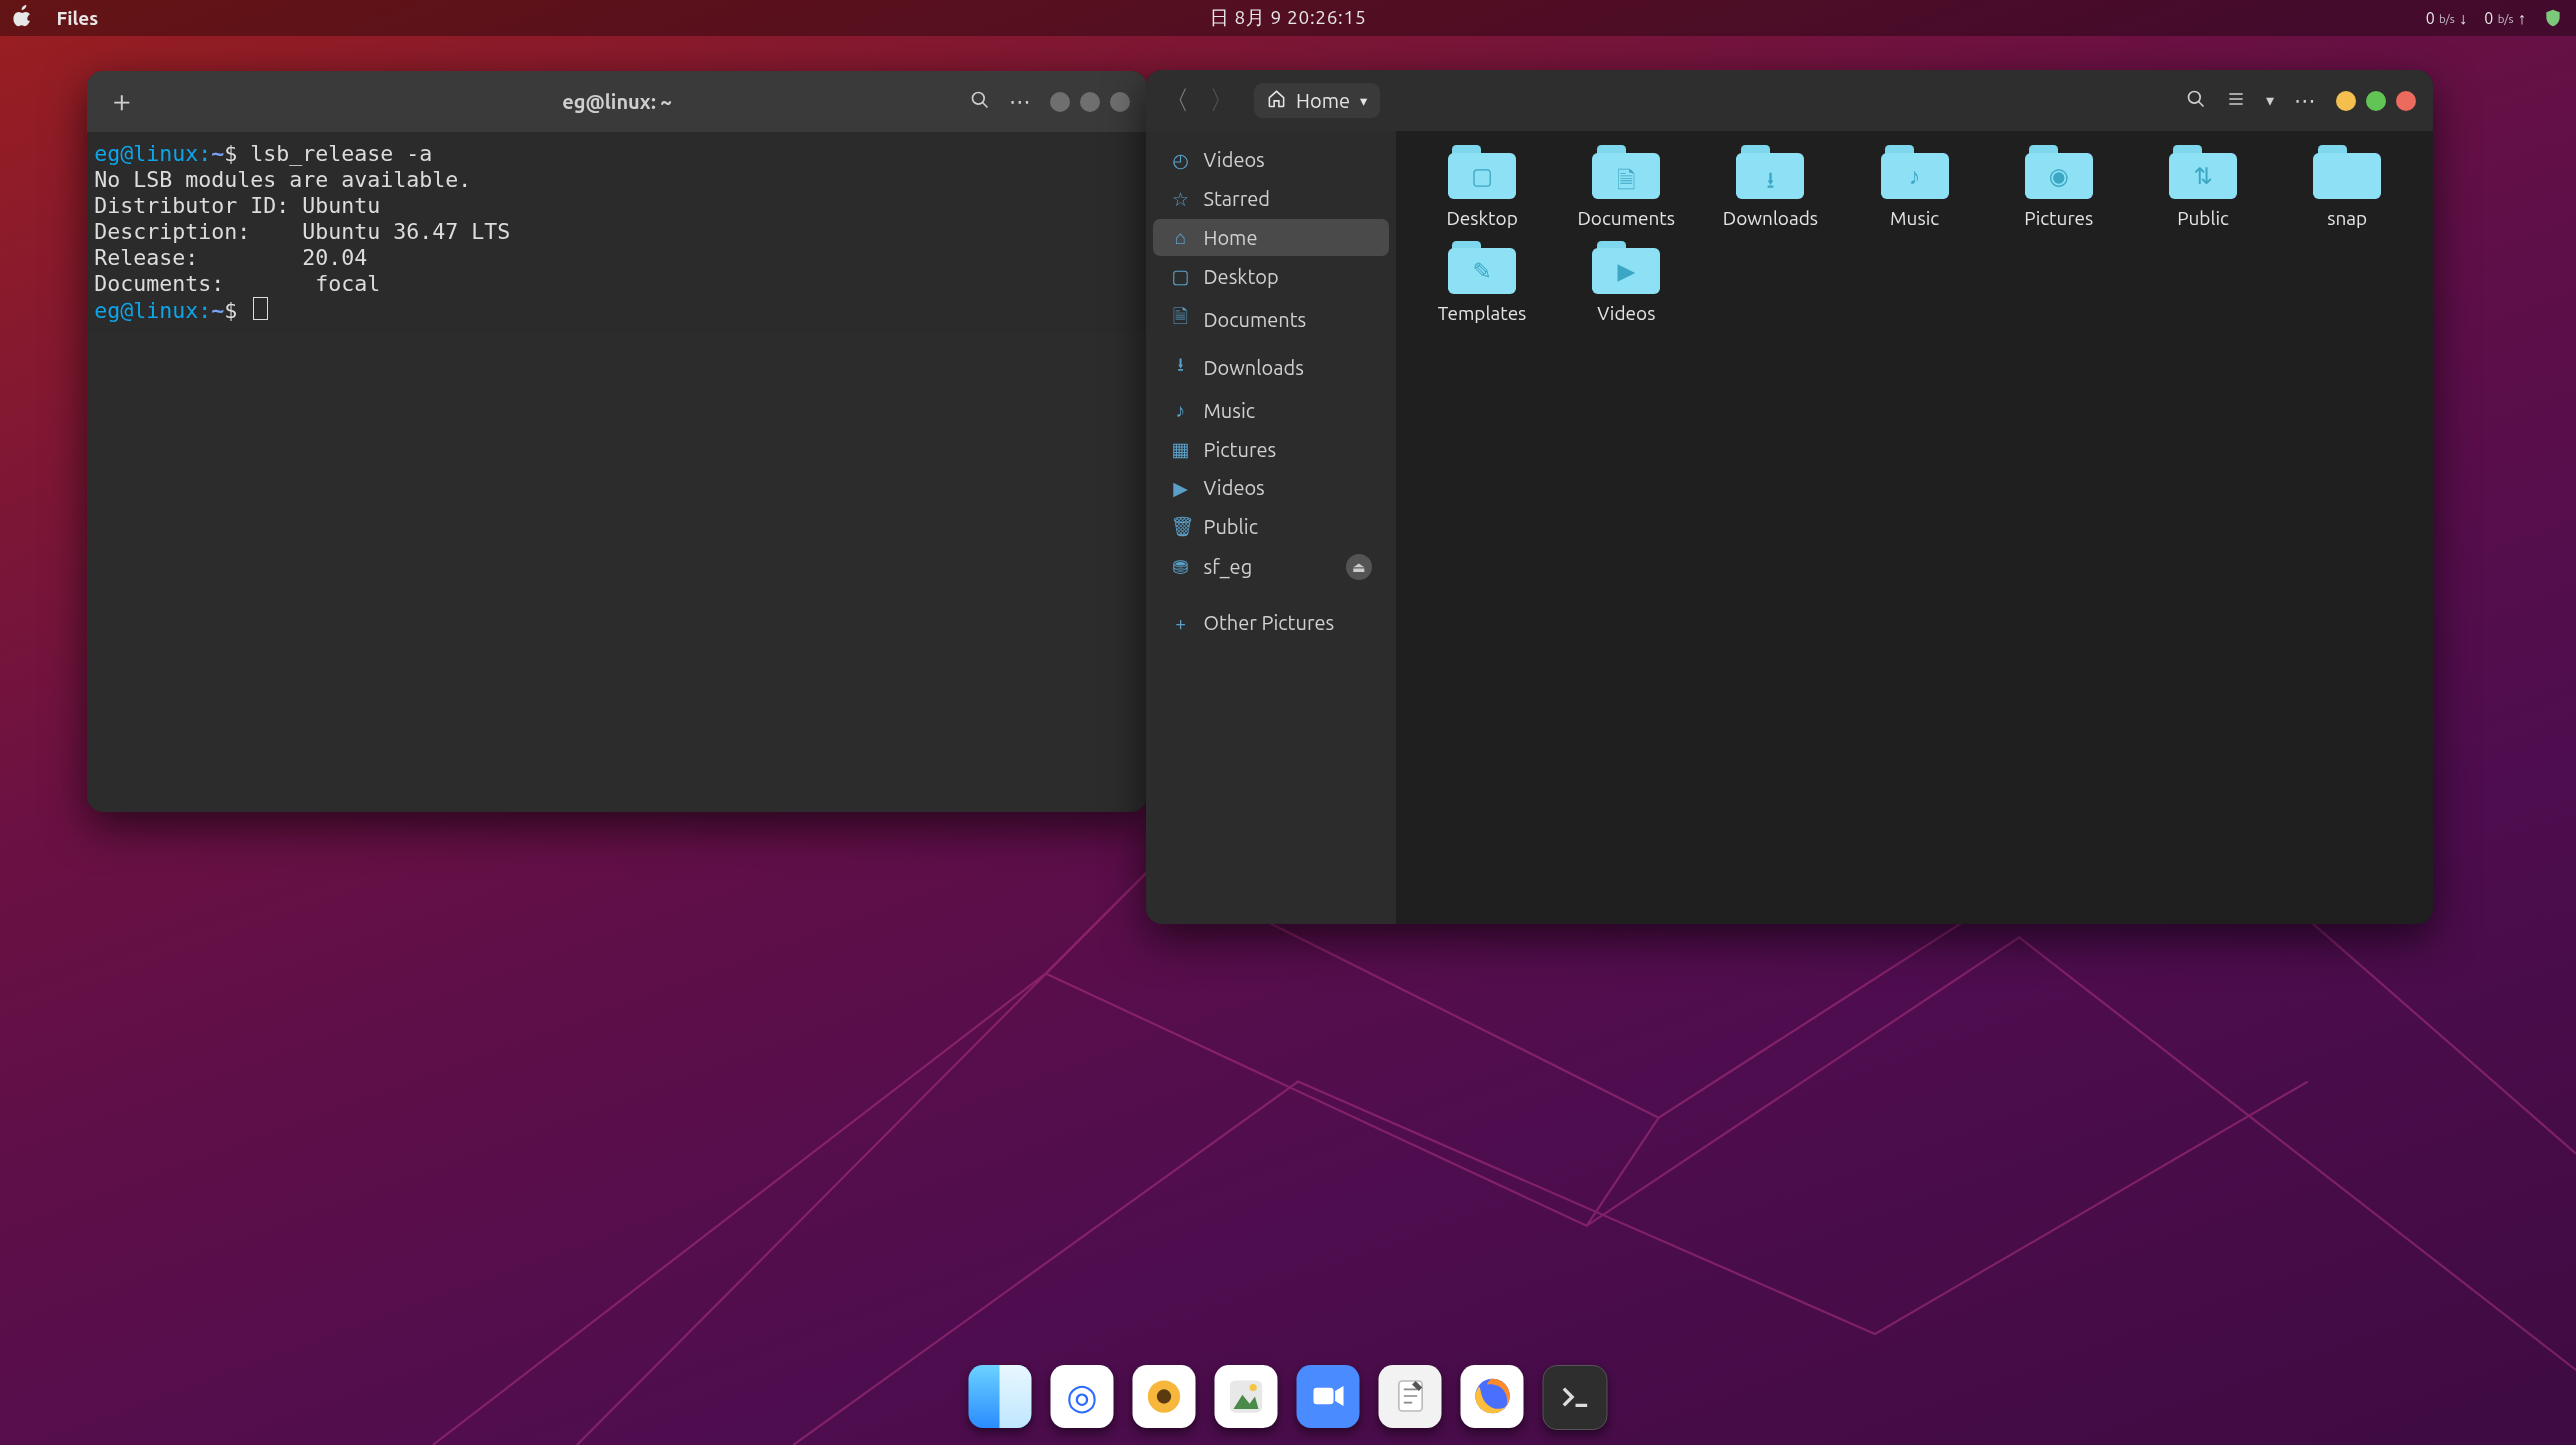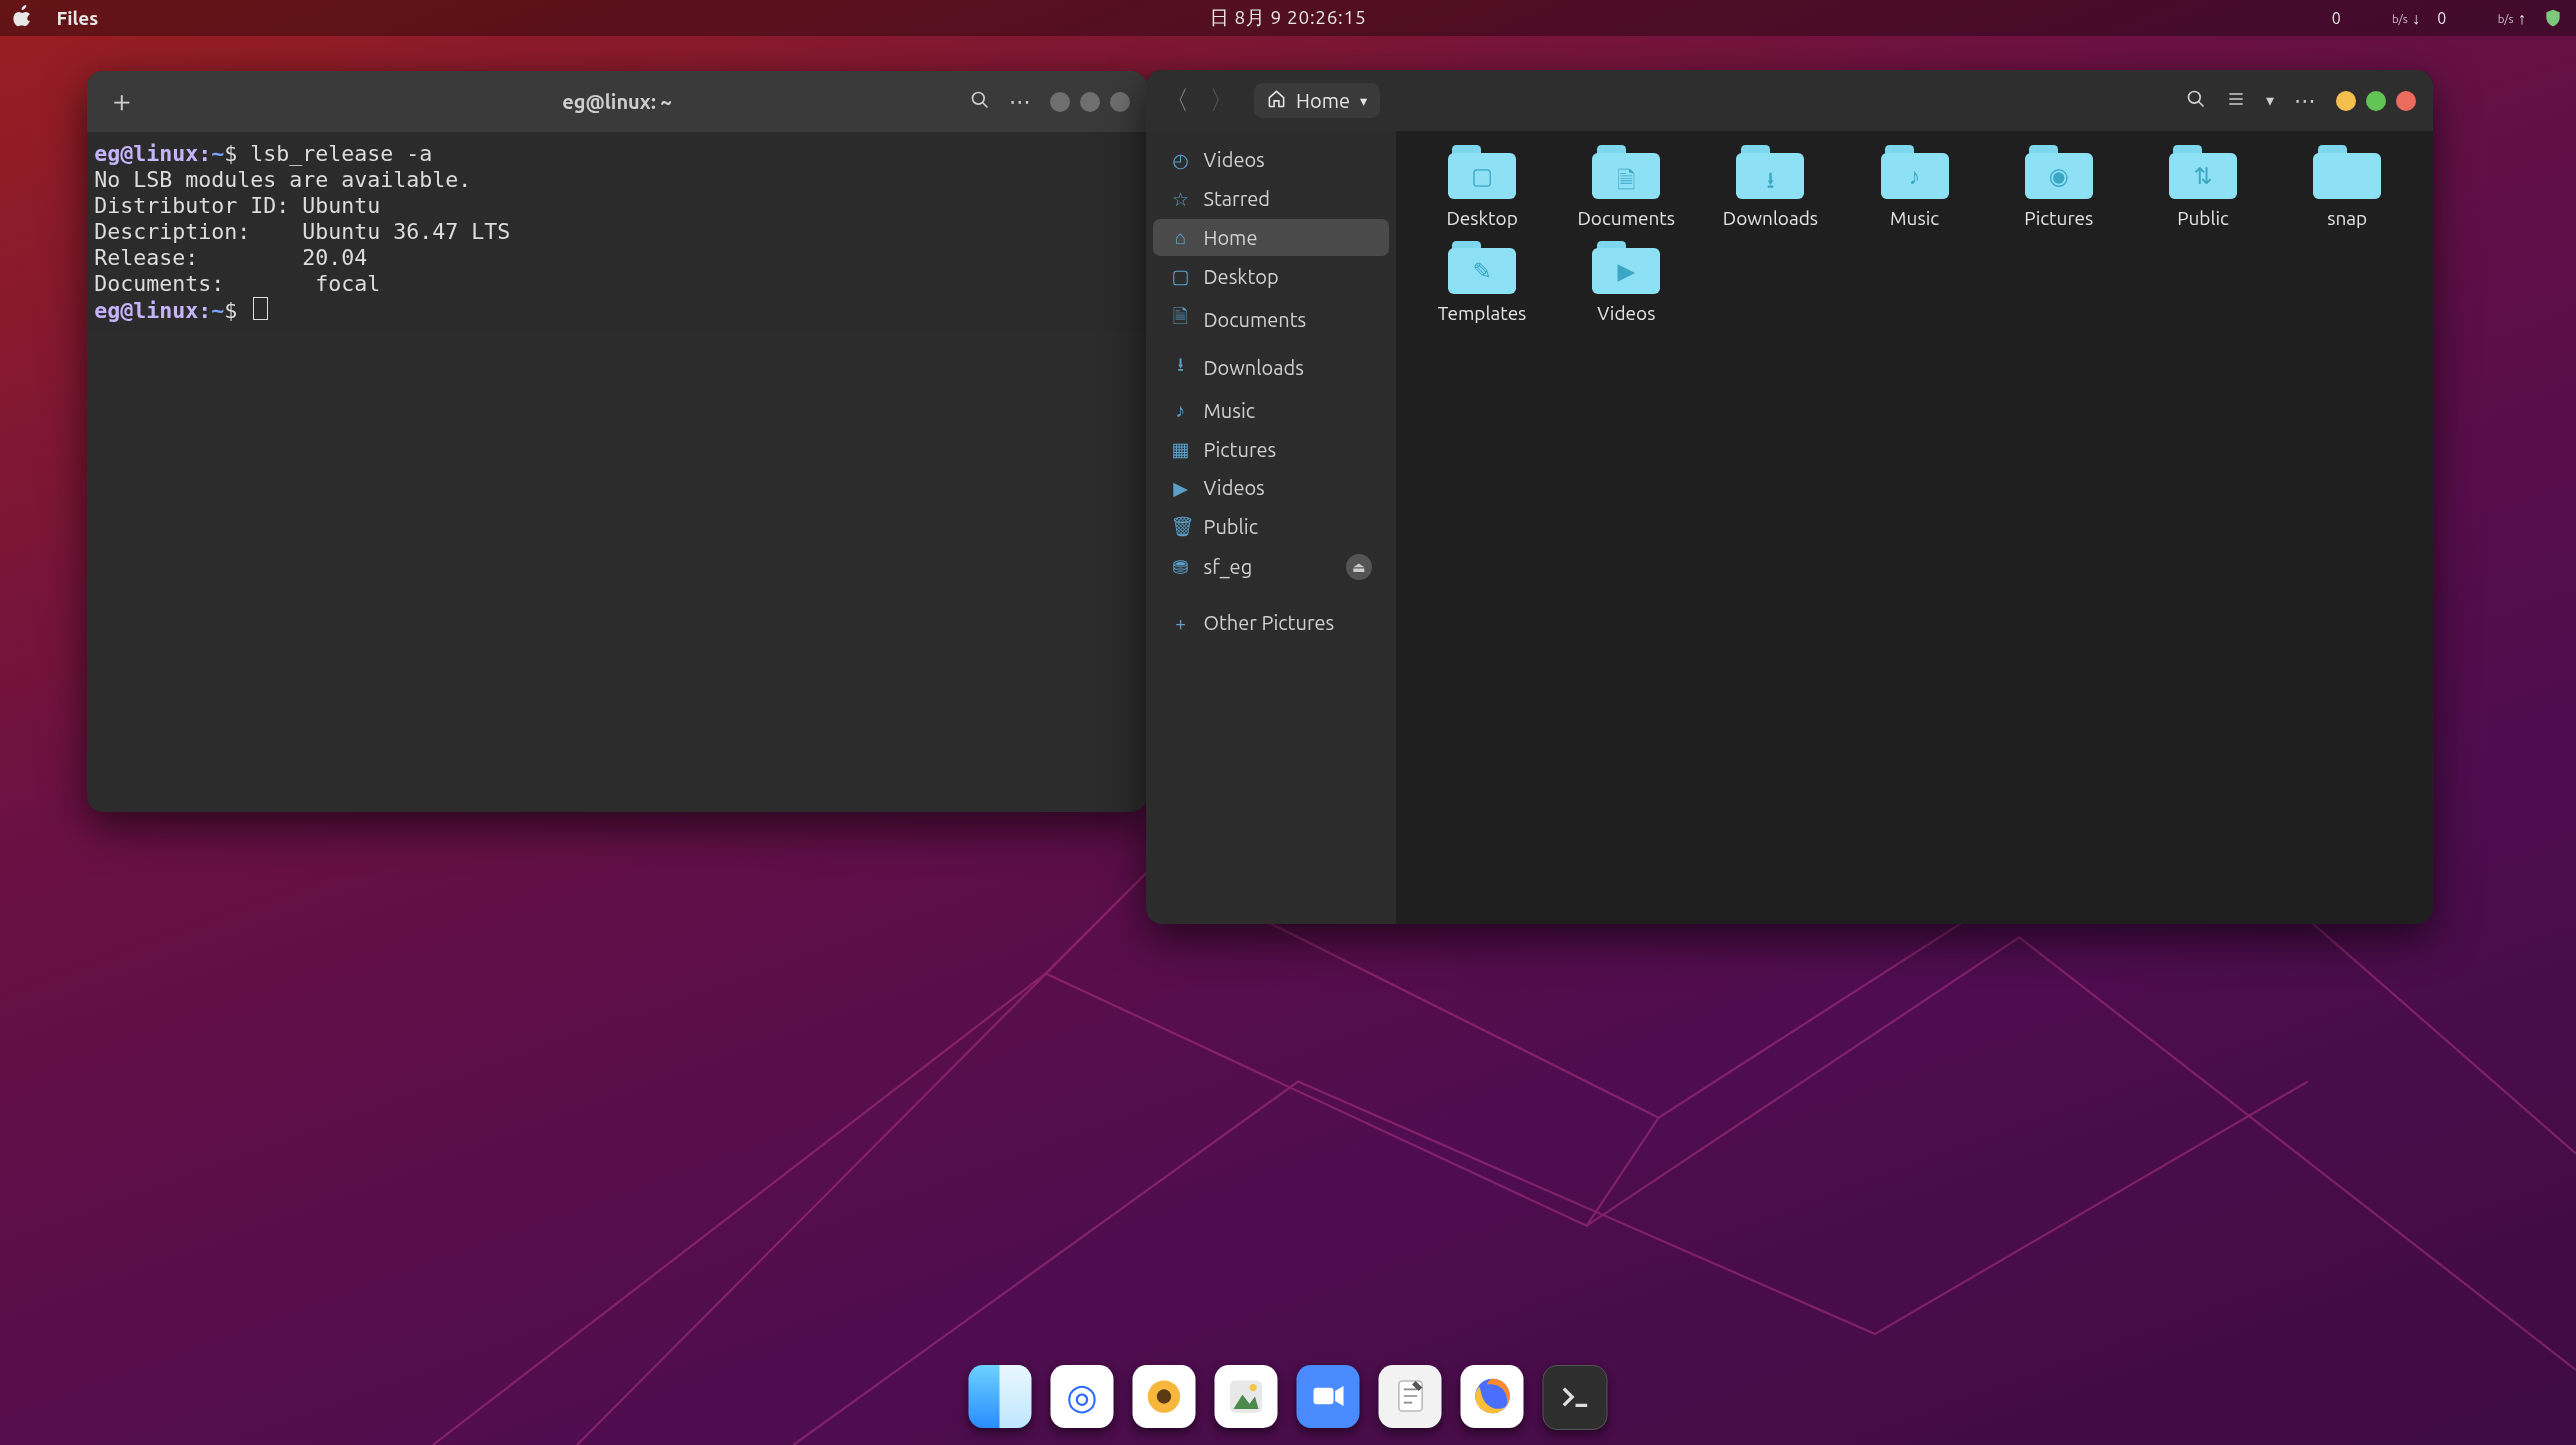--- a/index.html
+++ b/index.html
@@ -45,21 +45,21 @@
     display: flex;
     align-items: center;
     gap: 17.3px;
   }
   .net-widget {
     display: flex;
     align-items: center;
     gap: 4.3px;
     font-size: 16px;
   }
-  .net-widget .unit { font-size: 11.5px; opacity: .8; margin-left: 47px; }
+  .net-widget .unit { font-size: 11.5px; opacity: .8; }
   .shield {
     width: 20px; height: 20px;
   }
 
   
   .window {
     position: absolute;
     border-radius: 16px;
     background: #2c2c2c;
     box-shadow: 0 14.4px 43px rgba(0,0,0,0.6);
@@ -116,21 +116,21 @@
   #term .titlebar .right-group .icon { color:#cfcfcf; font-size:21.6px; }
   #term .body {
     background:#2b2b2b;
     padding: 8.7px 7.2px;
     font-family: "DejaVu Sans Mono","Menlo","Consolas",monospace;
     font-size:21.6px;
     line-height:26px;
     color:#dcdcdc;
     white-space:pre;
   }
-  #term .prompt-user { color:#c4b5fd; font-weight:bold; }
+  #term .prompt-user { color:#0ea5e9; font-weight:normal; }
   #term .prompt-path { color:#7aa2f7; font-weight:bold; }
   #term .cursor {
     display:inline-block;
     width:13px; height:21.6px;
     border:1.4px solid #dcdcdc;
     vertical-align:-2.9px;
     margin-left:2.9px;
   }
 
   

